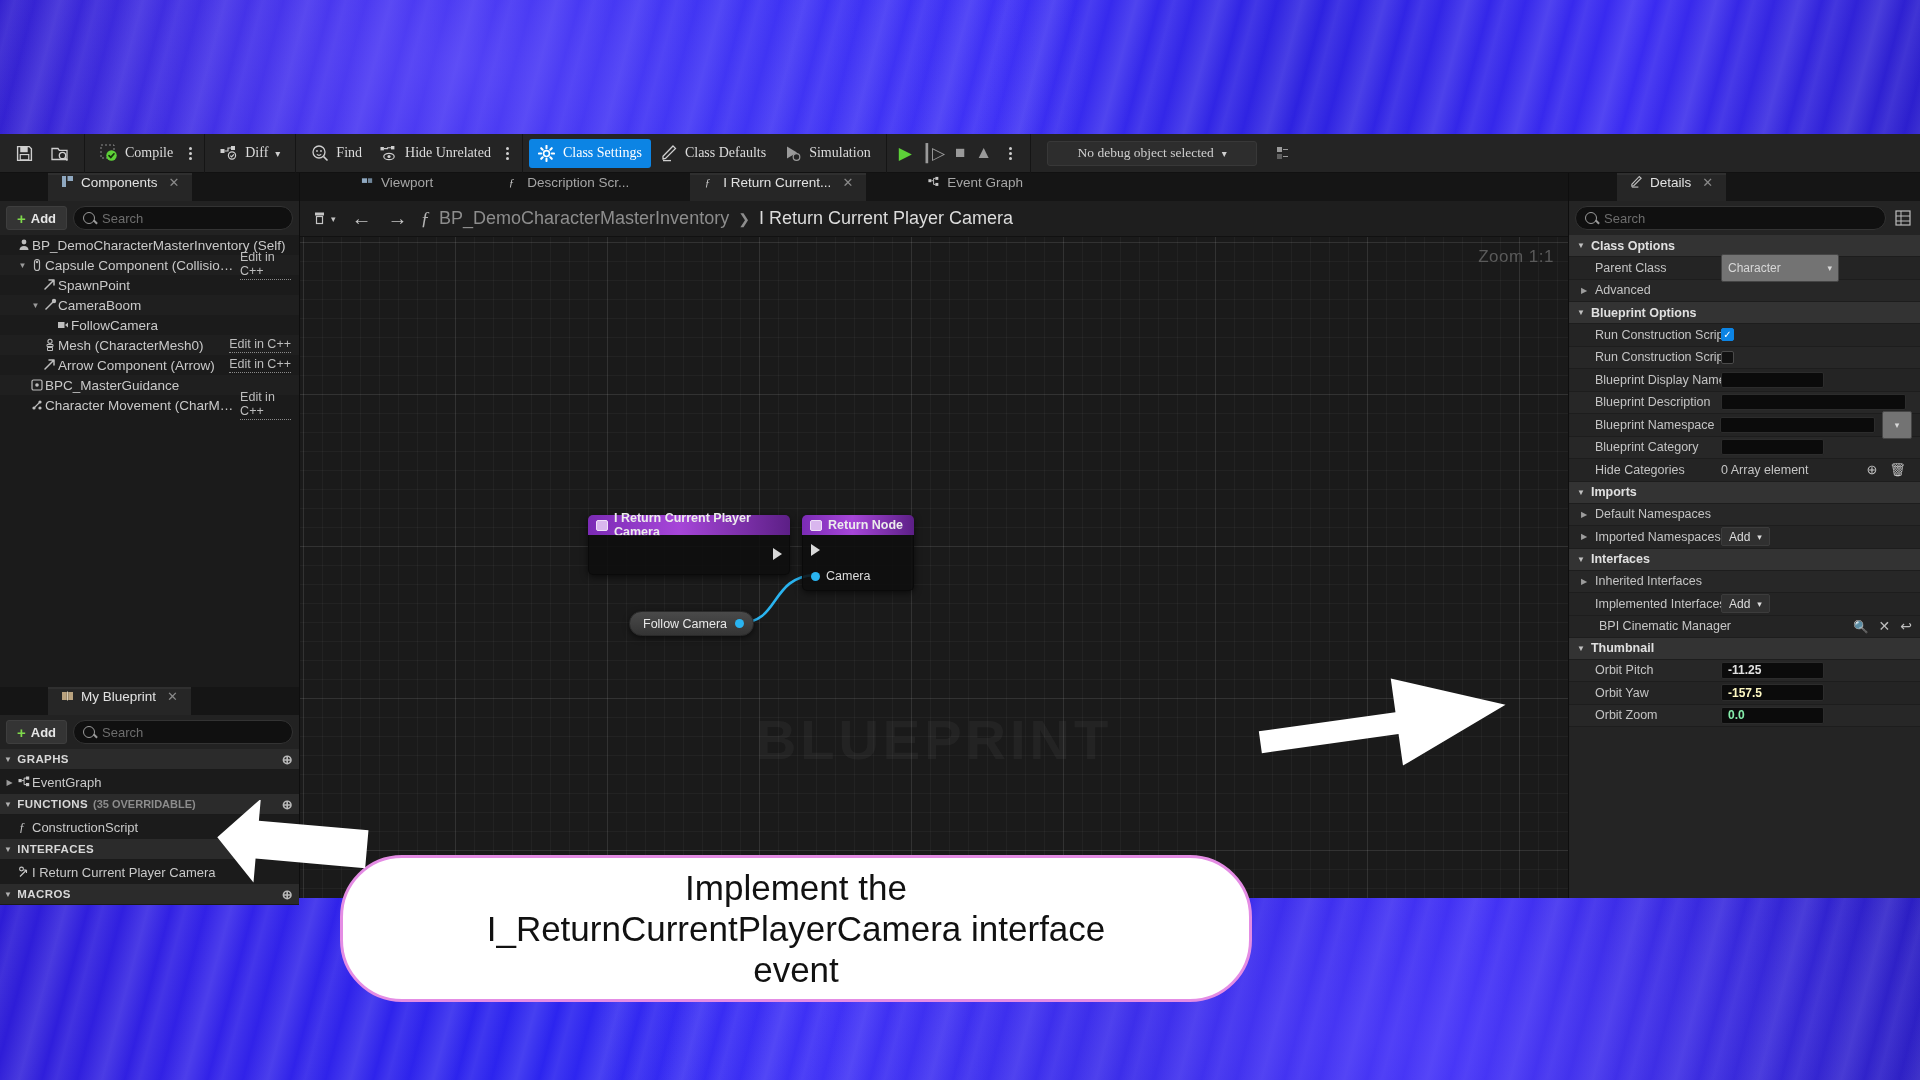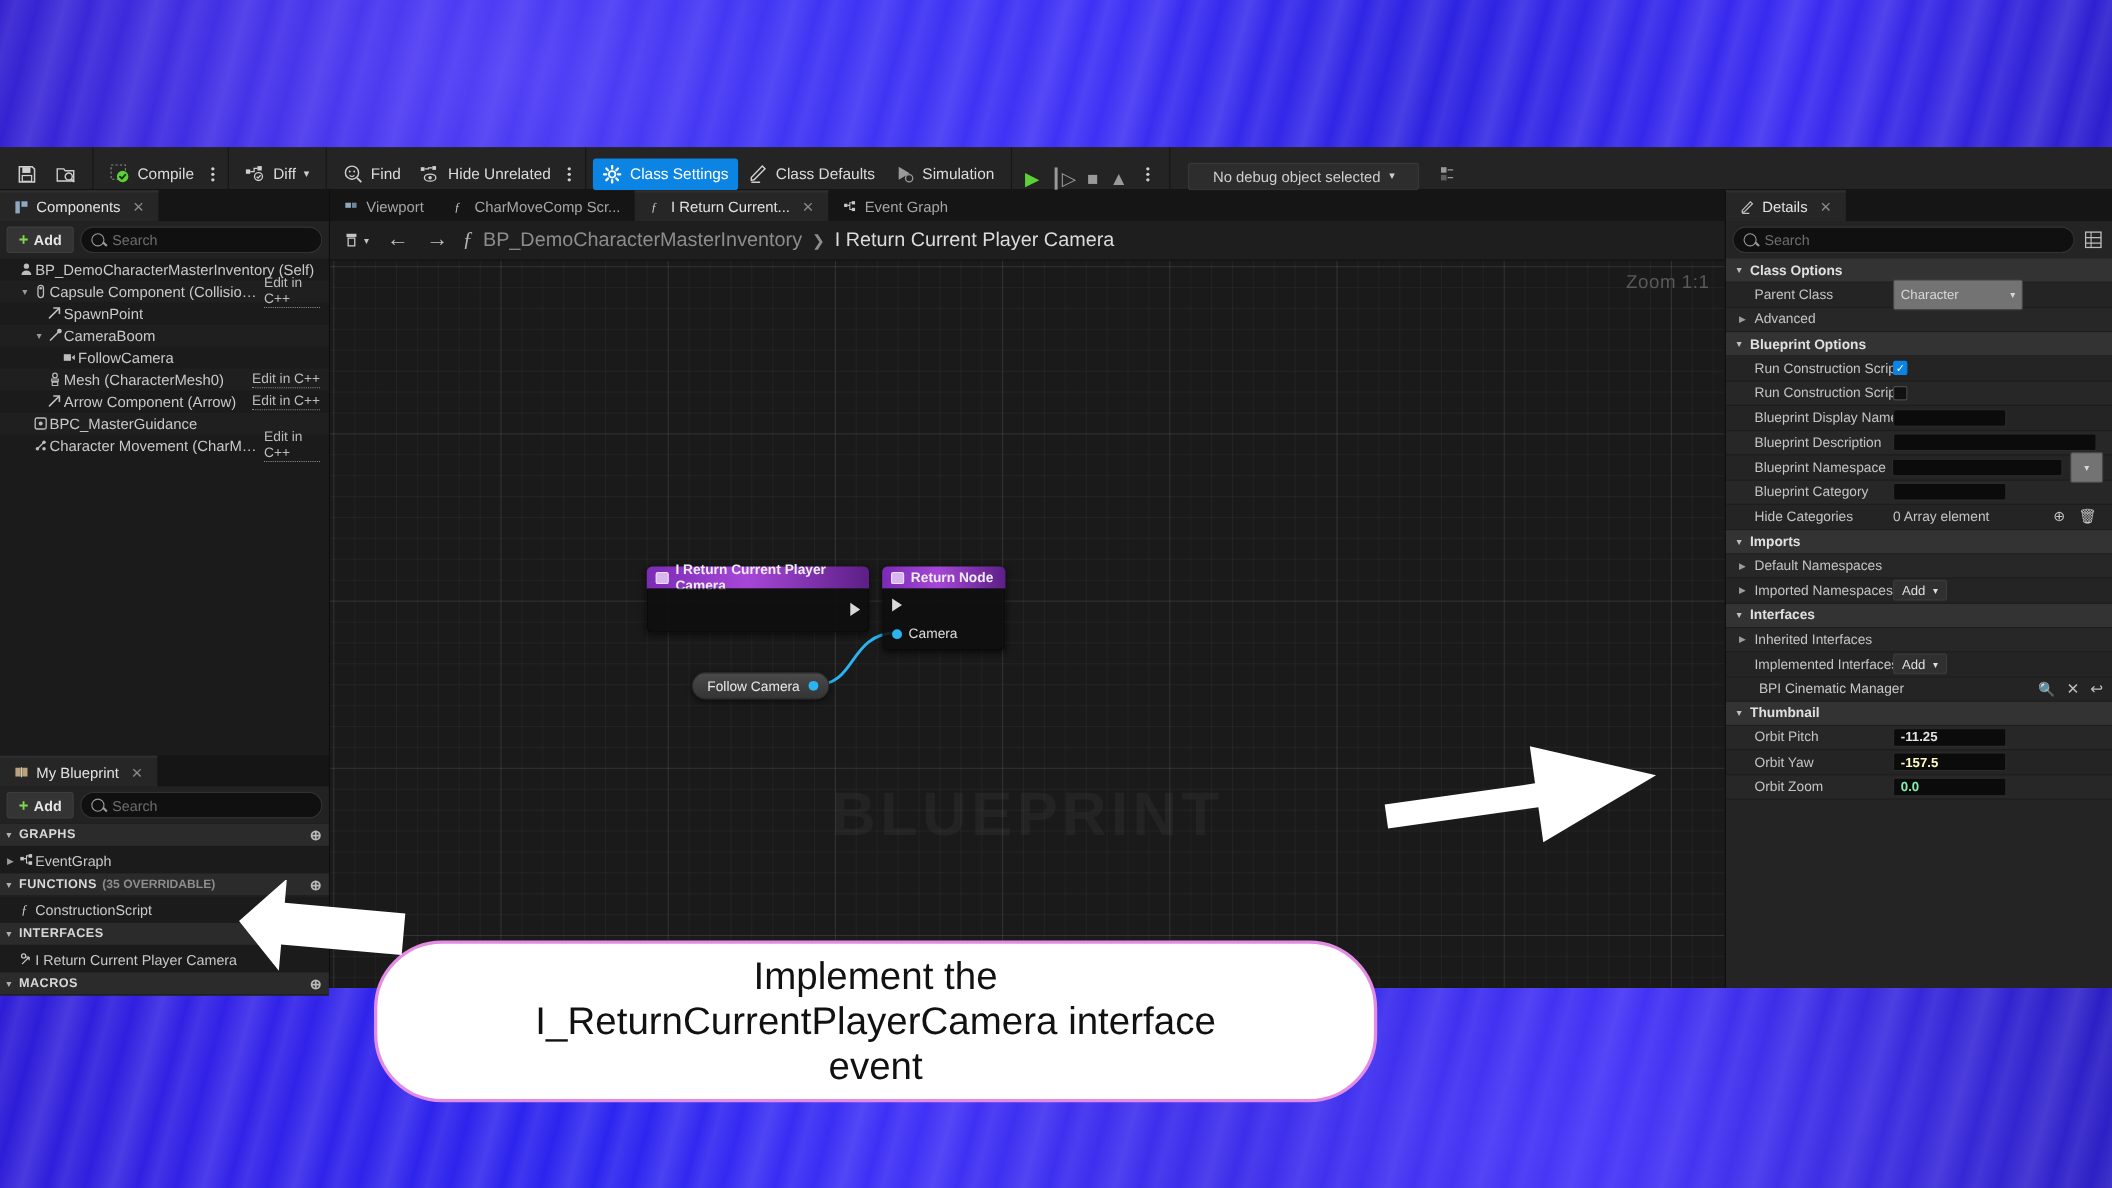--- a/index.html
+++ b/index.html
@@ -35,21 +35,21 @@
     position: absolute; left: 0; top: 134px; width: 1920px; height: 764px;
     background: #1f1f1f; color: #d6d6d6;
     font-size: 13px;
   }
 
   
   .toolbar {
     position: relative; height: 39px; background: #242424;
     display: flex; align-items: center; border-bottom: 1px solid #111;
   }
-  .tb-group { display: flex; align-items: flex-end; height: 39px; padding: 0 6px; }
+  .tb-group { display: flex; align-items: center; height: 39px; padding: 0 6px; font-family: Liberation Serif, serif; }
   .tb-sep { width: 1px; height: 39px; background: #151515; }
   .tb-btn {
     display: flex; align-items: center; gap: 7px; height: 29px;
     padding: 0 9px; border-radius: 3px; color: #dcdcdc; white-space: nowrap;
     font-size: 14px;
   }
   .tb-btn.active { background: #0c84e4; color: #fff; }
   .tb-icon { display: inline-flex; width: 18px; height: 18px; align-items: center; justify-content: center; }
   .tb-kebab {
     width: 16px; height: 29px; display: flex; flex-direction: column;
@@ -66,23 +66,24 @@
 
   
   .body { position: relative; height: 725px; display: flex; }
   .col-left { width: 300px; background: #1b1b1b; border-right: 1px solid #0e0e0e; position: relative; }
   .col-center { flex: 1; background: #1a1a1a; position: relative; overflow: hidden; }
   .col-right { width: 352px; background: #242424; border-left: 1px solid #0e0e0e; position: relative; }
 
   
   .tabstrip { display: flex; height: 28px; background: #151515; align-items: flex-end; }
   .tab {
-    display: flex; align-items: center; gap: 7px; height: 28px; padding: 0 13px;
+    display: flex; align-items: flex-start; gap: 7px; height: 28px; padding: 0 13px;
     color: #a6a6a6; font-size: 13.5px; white-space: nowrap;
     border-top: 2px solid transparent;
+    margin-left: 48px;
   }
   .tab.sel { background: #262626; color: #e2e2e2; border-top-color: #2f2f2f; }
   .tab .x { color: #8a8a8a; font-size: 13px; margin-left: 4px; }
   .tab .dot-ico { width: 13px; height: 13px; display: inline-flex; align-items: center; justify-content: center; }
 
   
   .panel-tools { display: flex; align-items: center; gap: 6px; padding: 5px 6px; background: #222; }
   .add-btn {
     display: flex; align-items: center; gap: 5px; height: 24px; padding: 0 10px;
     background: #343434; border: 1px solid #3e3e3e; border-radius: 3px;
@@ -629,21 +630,21 @@
                 </svg>
               </span>
               <span>Viewport</span>
             </div>
             <div class="tab">
               <span class="dot-ico">
                 <svg width="14" height="14" viewBox="0 0 14 14">
                   <text x="2" y="11" font-family="serif" font-style="italic" font-size="12" fill="#c8c8c8">ƒ</text>
                 </svg>
               </span>
-              <span>CharMoveComp Scr...</span>
+              <span>Description Scr...</span>
             </div>
             <div class="tab sel">
               <span class="dot-ico">
                 <svg width="14" height="14" viewBox="0 0 14 14">
                   <text x="2" y="11" font-family="serif" font-style="italic" font-size="12" fill="#c8c8c8">ƒ</text>
                 </svg>
               </span>
               <span>I Return Current...</span>
               <span class="x">✕</span>
             </div>

